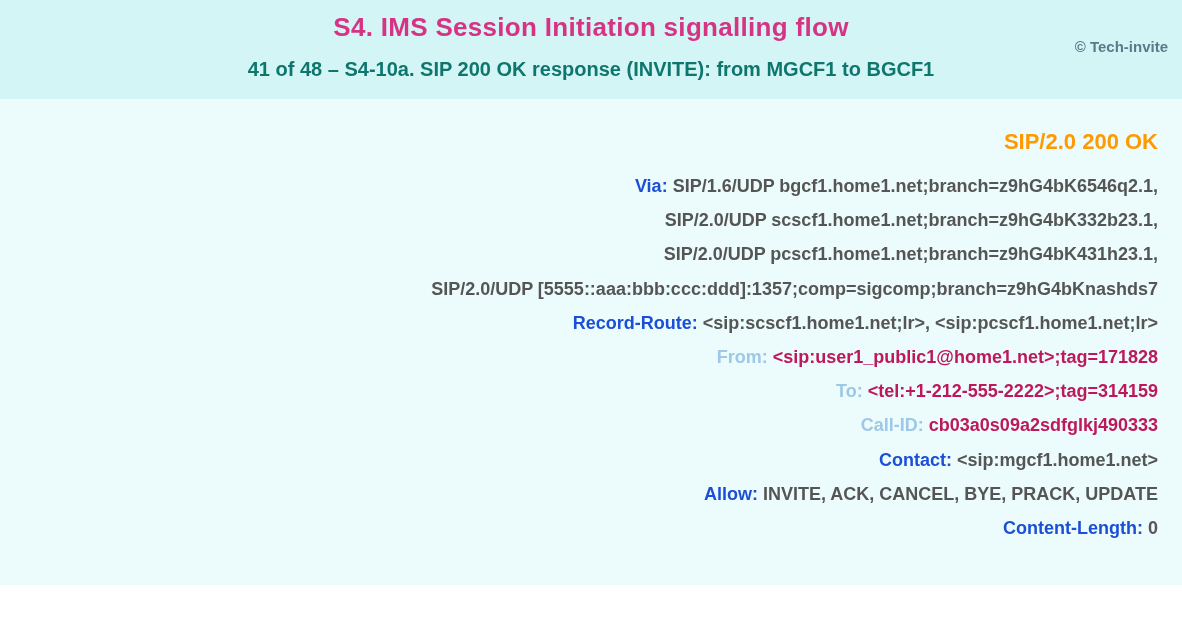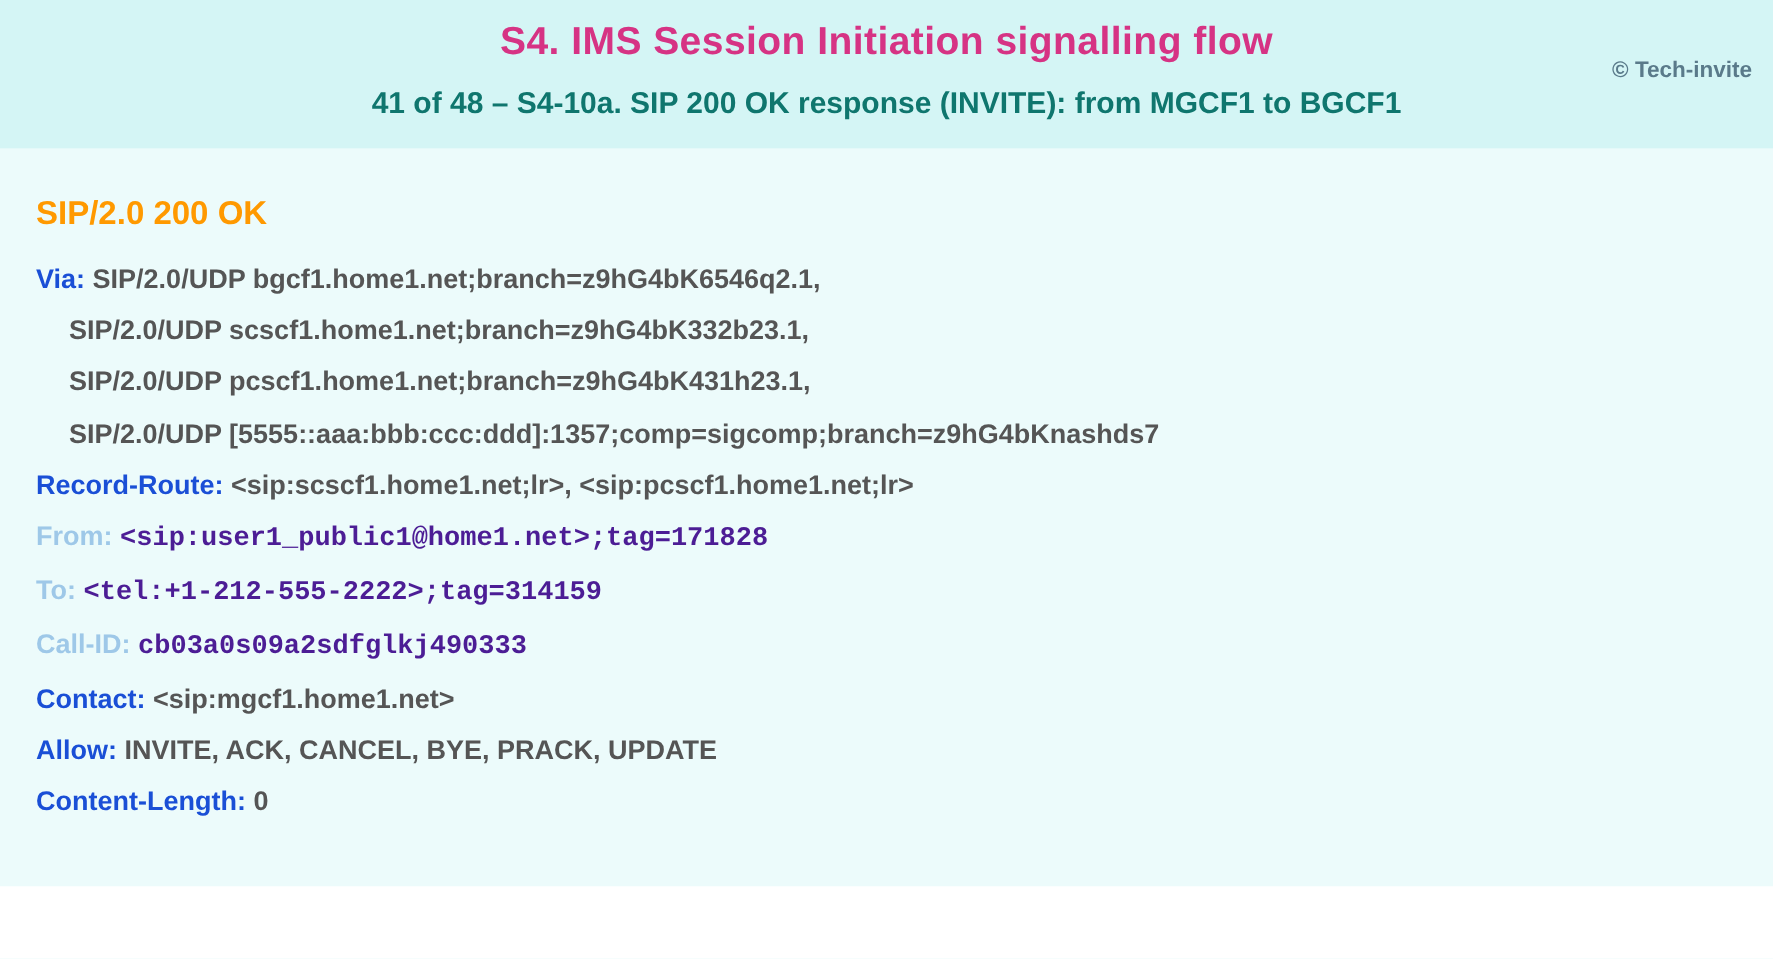--- a/index.html
+++ b/index.html
@@ -35,20 +35,21 @@
       letter-spacing: 0.3px;
     }
     .subtitle {
       color: #0f766e;
       font-size: 20px;
       font-weight: 600;
     }
     .content-band {
       background: #ecfbfb;
       padding: 30px 24px 40px 24px;
+      text-align: right;
     }
     .status-line {
       color: #ff9900;
       font-size: 22px;
       font-weight: 700;
       margin-bottom: 14px;
     }
     .sip-line {
       font-size: 18px;
       font-weight: 600;
@@ -60,43 +61,42 @@
       margin-top: 32px;
     }
     .hdr-value {
       color: #555555;
       font-weight: 700;
     }
     .faded .hdr-name {
       color: #9ec8e8;
     }
     .faded .hdr-value {
-      color: #4c1d95;
-      font-family: Liberation Mono, monospace;
+      color: #be185d;
     }
     .indent {
       padding-left: 22px;
     }
   </style>
 </head>
 <body>
 
 <div class="header-band">
   <div class="copyright">© Tech-invite</div>
   <div class="title">S4. IMS Session Initiation signalling flow</div>
   <div class="subtitle">41 of 48 – S4-10a. SIP 200 OK response (INVITE): from MGCF1 to BGCF1</div>
 </div>
 
 <div class="content-band">
 
   <div class="status-line">SIP/2.0 200 OK</div>
 
   <div class="sip-line">
     <span class="hdr-name">Via</span><span class="hdr-name">:</span>
-    <span class="hdr-value">SIP/2.0/UDP bgcf1.home1.net;branch=z9hG4bK6546q2.1,</span>
+    <span class="hdr-value">SIP/1.6/UDP bgcf1.home1.net;branch=z9hG4bK6546q2.1,</span>
   </div>
   <div class="sip-line indent">
     <span class="hdr-value">SIP/2.0/UDP scscf1.home1.net;branch=z9hG4bK332b23.1,</span>
   </div>
   <div class="sip-line indent">
     <span class="hdr-value">SIP/2.0/UDP pcscf1.home1.net;branch=z9hG4bK431h23.1,</span>
   </div>
   <div class="sip-line indent">
     <span class="hdr-value">SIP/2.0/UDP [5555::aaa:bbb:ccc:ddd]:1357;comp=sigcomp;branch=z9hG4bKnashds7</span>
   </div>

